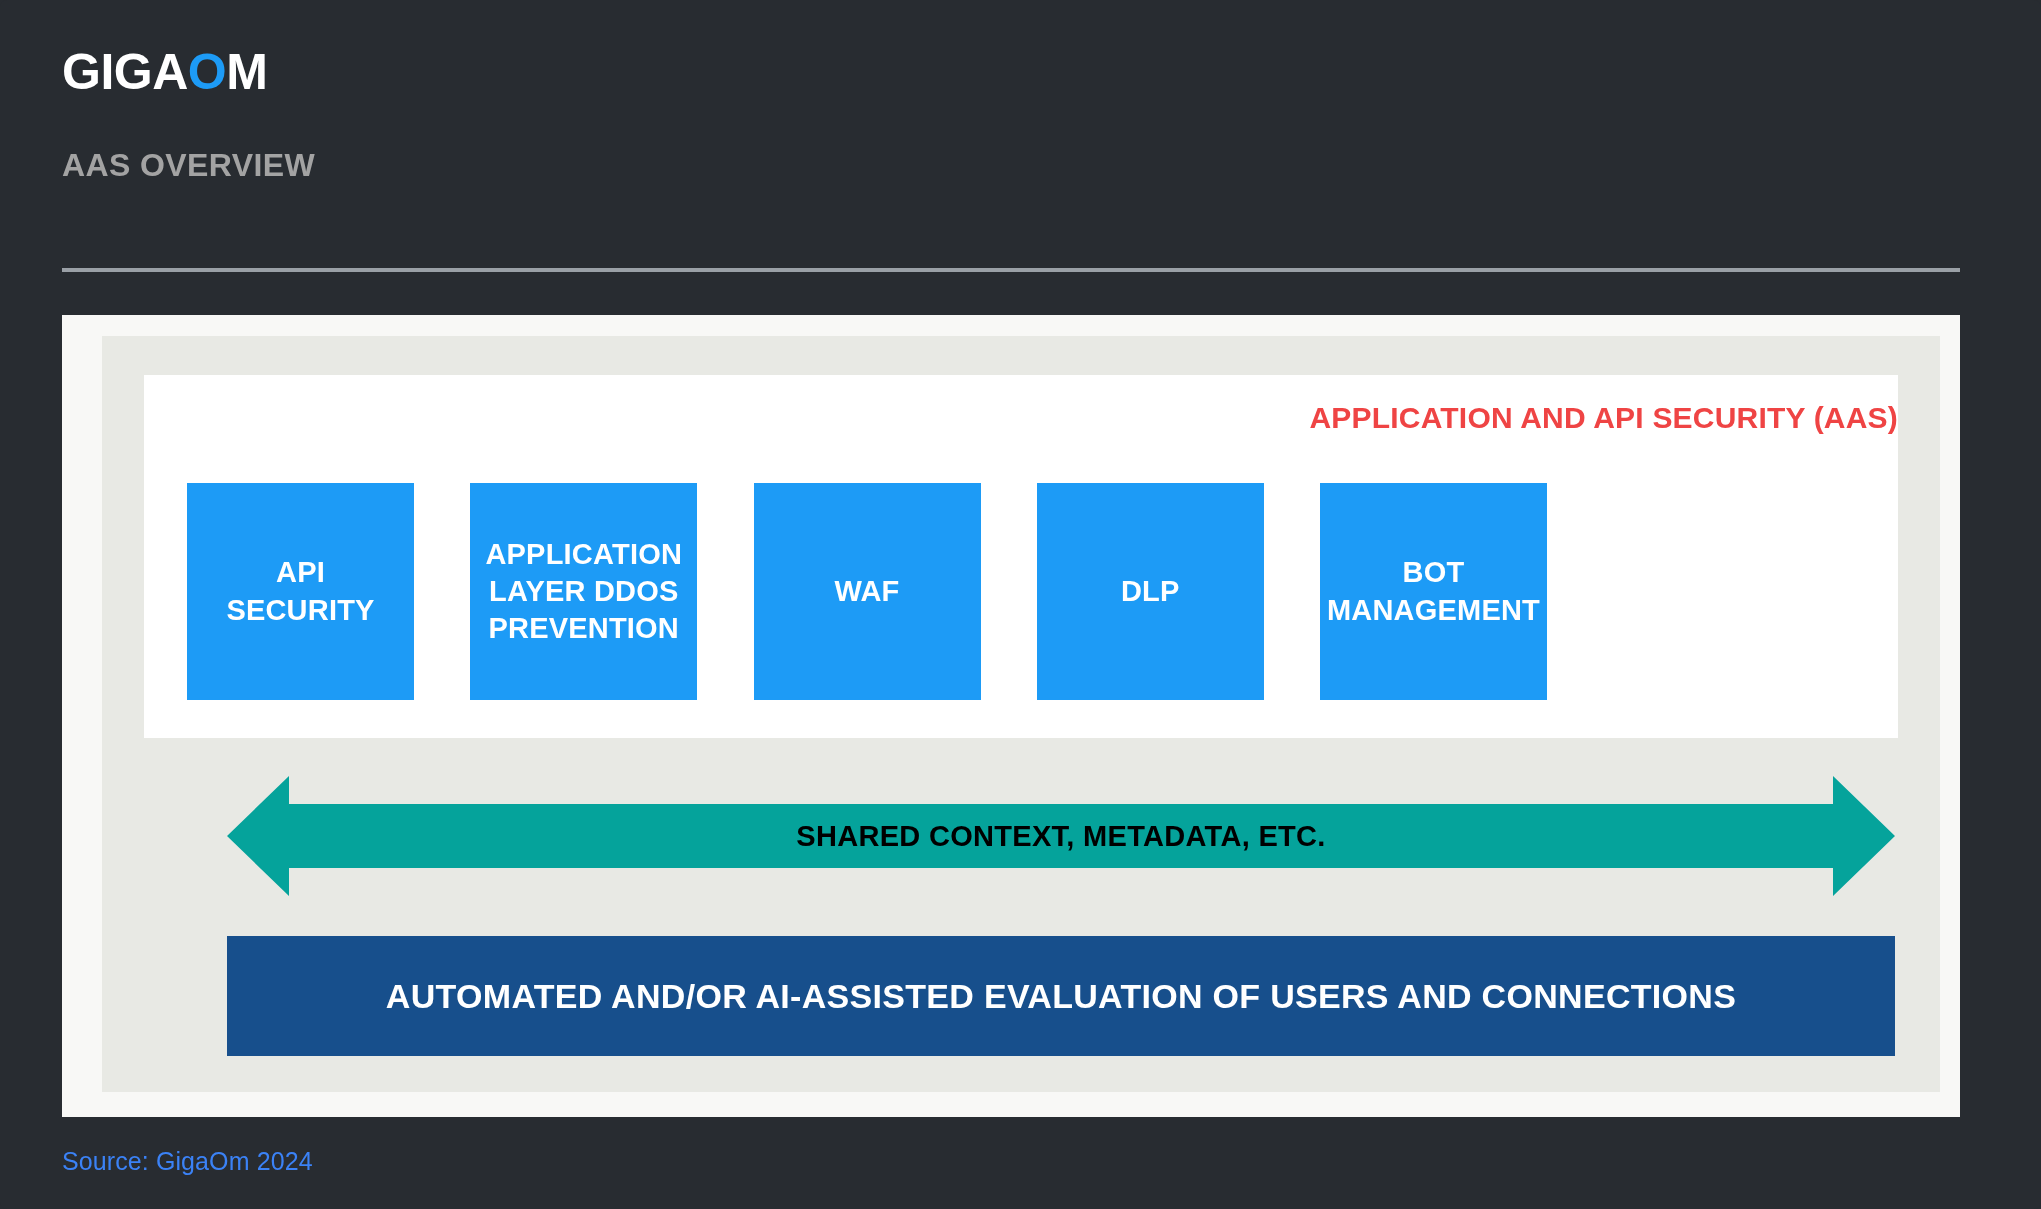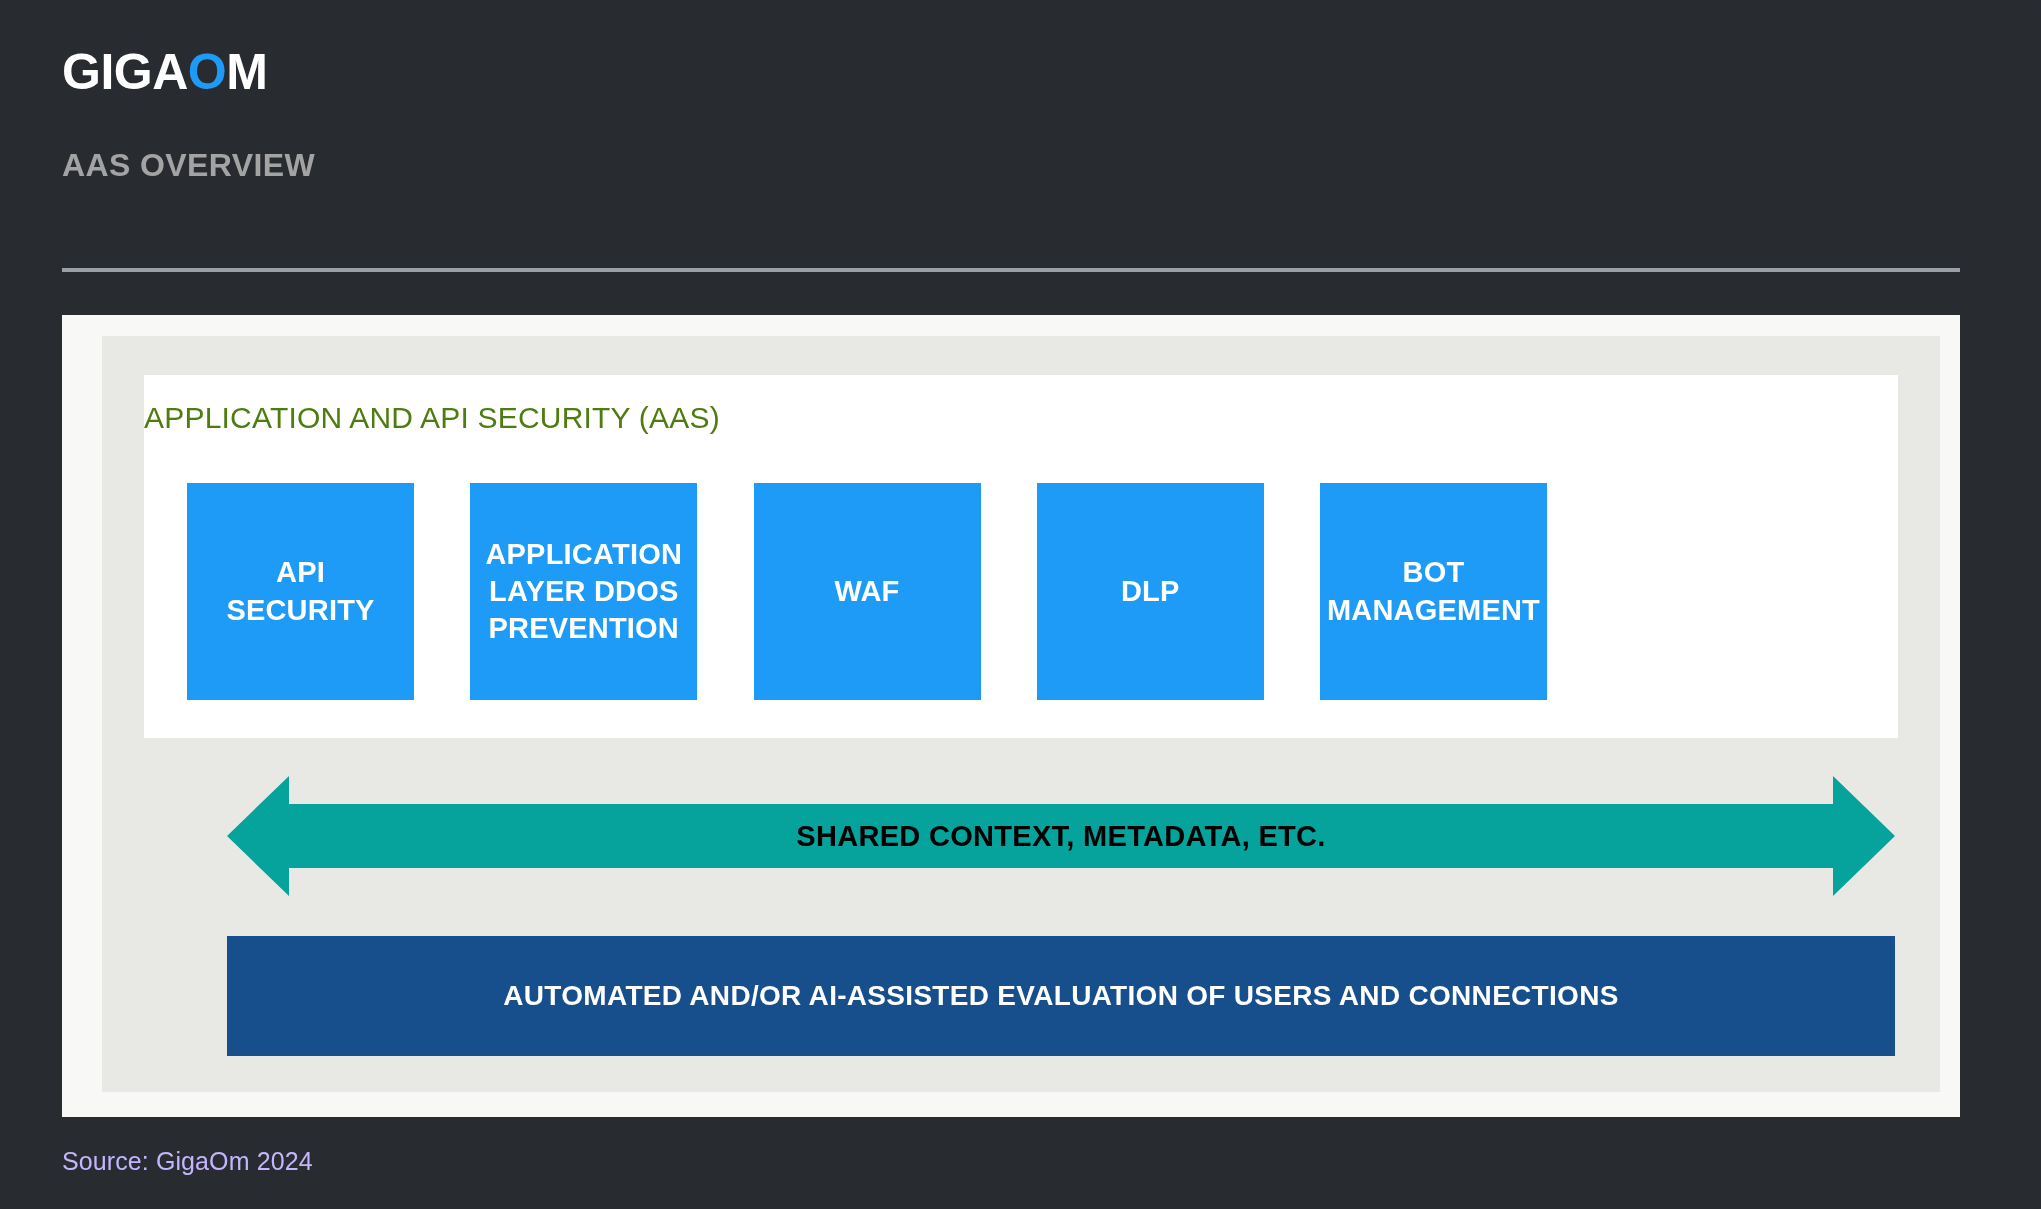--- a/index.html
+++ b/index.html
@@ -86,24 +86,24 @@
     width: 1754px;
     height: 363px;
     background: #ffffff;
   }
 
   .aas-title {
     position: absolute;
     left: 0;
     top: 26px;
     width: 100%;
-    text-align: left;
+    text-align: right;
     font-size: 30px;
-    font-weight: 400;
-    color: #4d7c0f;
+    font-weight: 700;
+    color: #ef4444;
     letter-spacing: 0.2px;
   }
 
   .capability-row {
     position: absolute;
     left: 43px;
     top: 108px;
     width: 1360px;
     height: 217px;
     display: flex;
@@ -162,34 +162,34 @@
     position: absolute;
     left: 125px;
     top: 600px;
     width: 1668px;
     height: 120px;
     background: #174f8c;
     display: flex;
     align-items: center;
     justify-content: center;
     color: #ffffff;
-    font-size: 28px;
+    font-size: 34px;
     font-weight: 700;
     letter-spacing: 0.3px;
     text-align: center;
   }
 
   
   .source-note {
     position: absolute;
     left: 62px;
     top: 1147px;
     font-size: 25px;
     font-weight: 400;
-    color: #c4b5fd;
+    color: #3b82f6;
     letter-spacing: 0.1px;
   }
 </style>
 </head>
 <body>
 
 <div class="canvas">
 
   <div class="logo">
     <span>GIGA</span><span class="logo-o">O</span><span>M</span>

